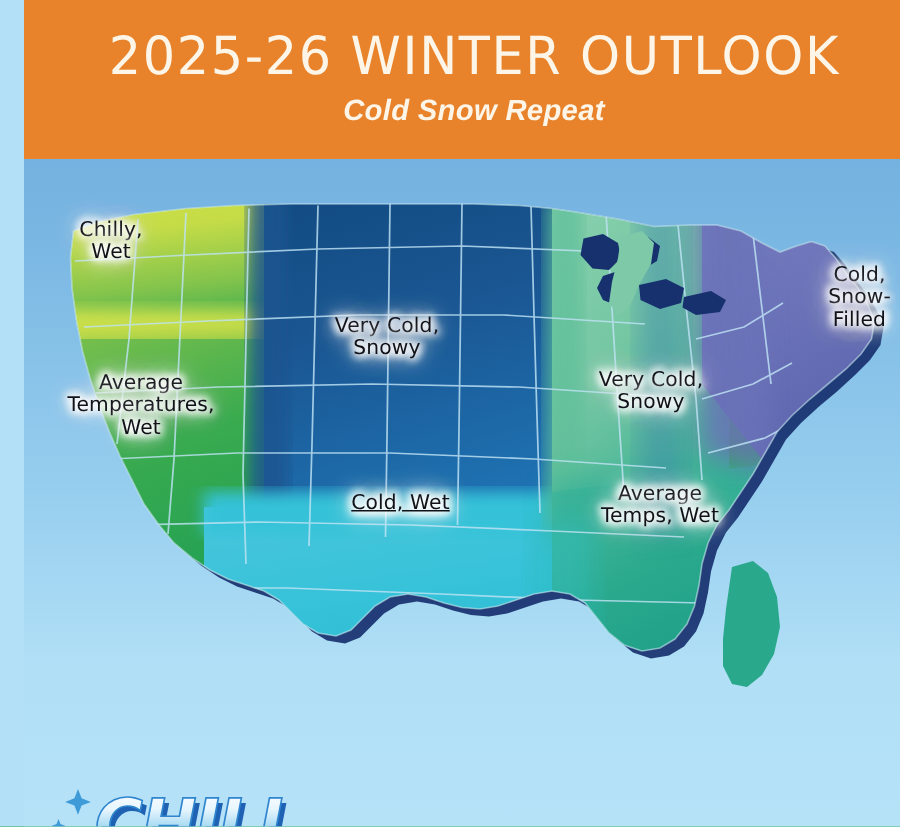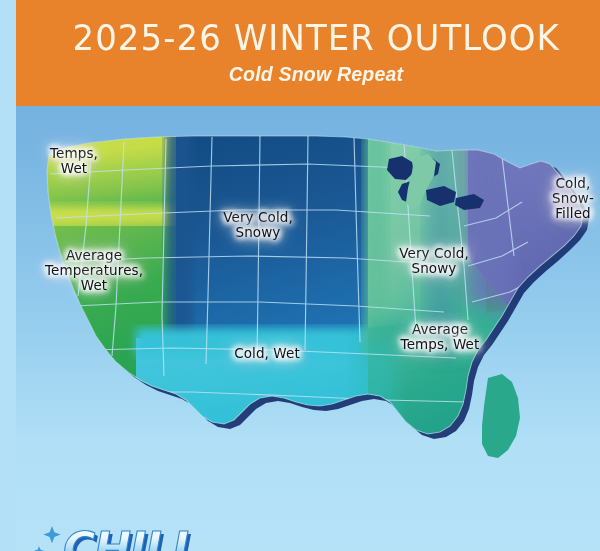--- a/index.html
+++ b/index.html
@@ -259,31 +259,31 @@
                L450,284 L447,298 L442,310 L434,320 L424,326 L412,328
                L400,324 L390,316 L382,306 L374,296 L364,290 L352,288
                L340,290 L328,294 L316,298 L304,300 L292,299 L280,296
                L268,292 L256,290 L244,292 L234,298 L226,306 L218,314
                L208,318 L196,316 L186,310 L178,302 L170,294 L160,288
                L148,284 L136,280 L124,274 L112,266 L100,256 L90,244
                L80,230 L72,214 L64,198 L57,182 L50,164 L44,146 L39,128
                L35,108 L32,86 L31,66 Z" fill="none" stroke="#cfe9f8" stroke-width="1.1" opacity="0.55"></path>
     </svg>
 
-    <div class="zlabel" style="left:22px; top:40px; width:72px;">Temps,
+    <div class="zlabel" style="left:22px; top:40px; width:72px;">Chilly,
 Wet</div>
 
     <div class="zlabel" style="left:14px; top:142px; width:128px;">Average
 Temperatures,
 Wet</div>
 
     <div class="zlabel" style="left:190px; top:104px; width:104px;">Very Cold,
 Snowy</div>
 
-    <div class="zlabel" style="left:196px; top:240px; width:110px;">Cold, Wet</div>
+    <div class="zlabel" style="left:196px; top:222px; width:110px;text-decoration:underline;">Cold, Wet</div>
 
     <div class="zlabel" style="left:368px; top:140px; width:100px;">Very Cold,
 Snowy</div>
 
     <div class="zlabel" style="left:368px; top:216px; width:112px;">Average
 Temps, Wet</div>
 
     <div class="zlabel" style="left:520px; top:70px; width:74px;">Cold,
 Snow-
 Filled</div>

